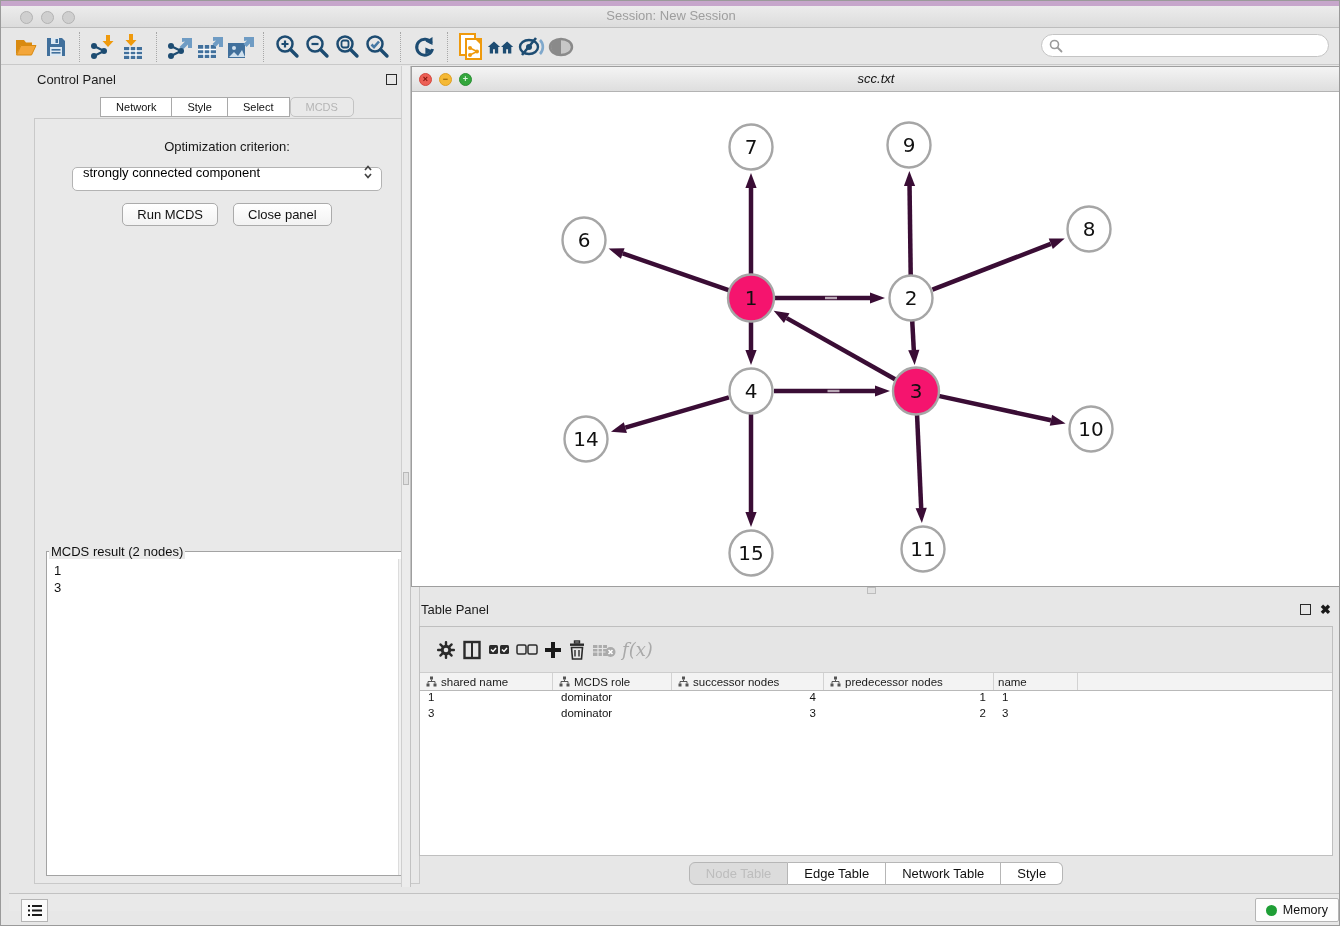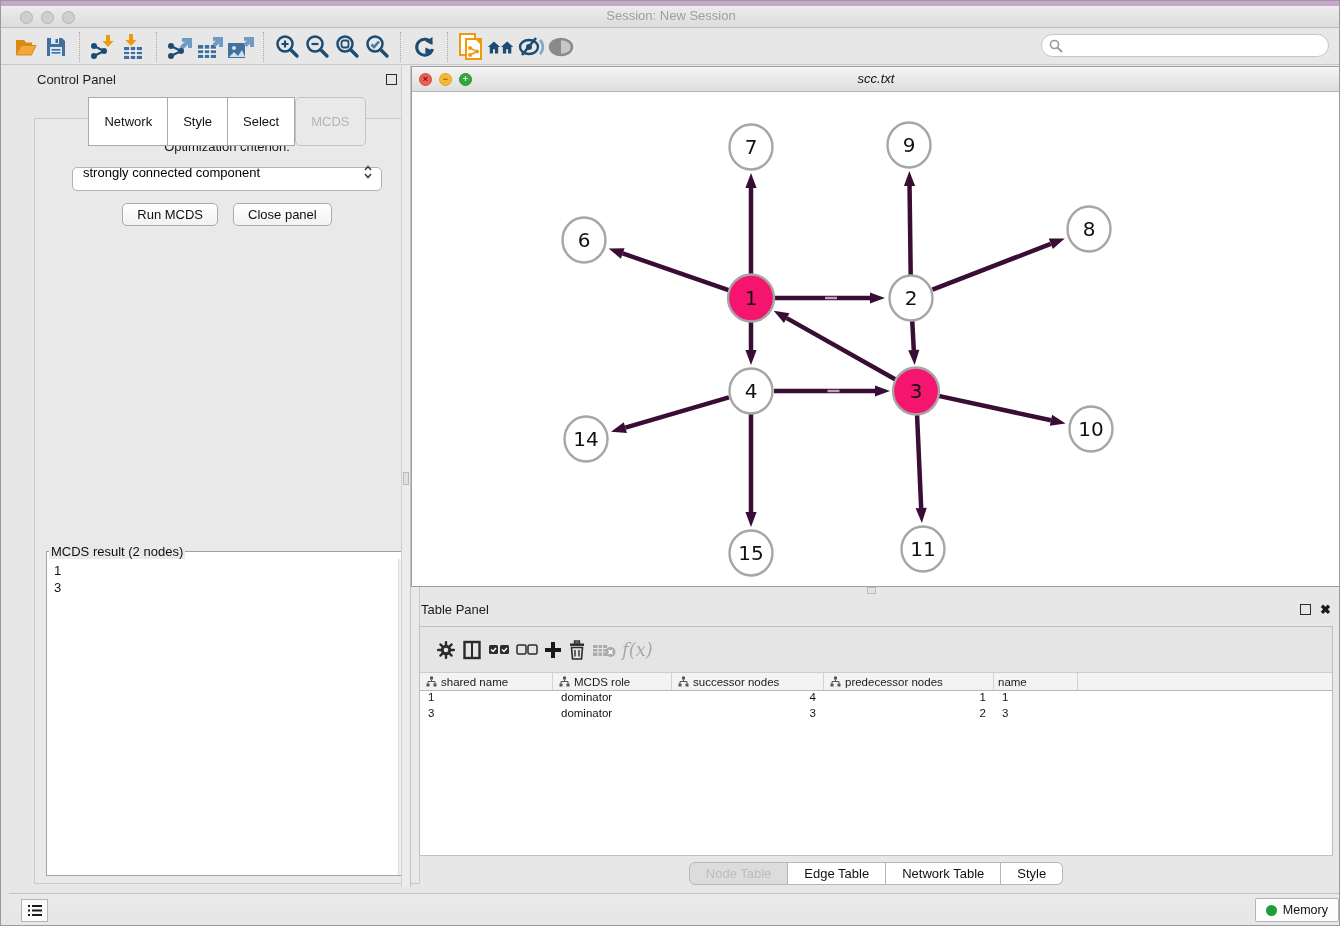--- a/index.html
+++ b/index.html
@@ -25,21 +25,21 @@
     border:1px solid #c4c4c4; border-radius:12px; display:flex; align-items:center; padding-left:7px; }
   .searchbox input { border:none; outline:none; flex:1; font-size:12px; background:transparent; margin-left:4px; }
 
   
   .control-panel { position:absolute; left:0; top:65px; width:400px; height:821px;margin-left:26px; }
   .panel-header { height:26px; display:flex; align-items:center; padding:0 10px; }
   .panel-title { font-size:13px; color:#1c1c1c; flex:1; }
   .float-ico { width:11px; height:11px; border:1.6px solid #2a2a2a; margin-right:9px; cursor:pointer; }
   .close-ico { font-size:13px; font-weight:bold; color:#1a1a1a; cursor:pointer; line-height:1; }
   .cp-tabs { position:absolute; left:0; top:31px; width:100%; display:flex; justify-content:center; z-index:2; }
-  .cp-tab { font-size:13px; padding:16px 15px; background:#fff; border:1px solid #a9a9a9; border-left-width:0;
+  .cp-tab { font-size:11px; padding:3px 15px; background:#fff; border:1px solid #a9a9a9; border-left-width:0;
     color:#111; cursor:pointer; }
   .cp-tab:first-child { border-left-width:1px; }
   .cp-tab.inactive-look { background:#e9e9e9; color:#b5b5b5; border:1px solid #c3c3c3; border-radius:5px; }
   .cp-content { position:absolute; left:7px; right:7px; top:52px; bottom:3px;
     background:#e9e9e9; border:1px solid #c9c9c9; }
   .opt-label { margin-top:20px; text-align:center; font-size:13px; color:#161616; }
   .select-box { margin:13px auto 0; width:310px; height:24px; background:#fff; border:1px solid #b3b3b3;
     border-radius:5px; display:flex; align-items:center; padding:0 8px 14px 10px; font-size:13px; cursor:pointer; }
   .select-box .sel-text { flex:1; }
   .btn-row { margin-top:12px; display:flex; justify-content:center; gap:15px; }

